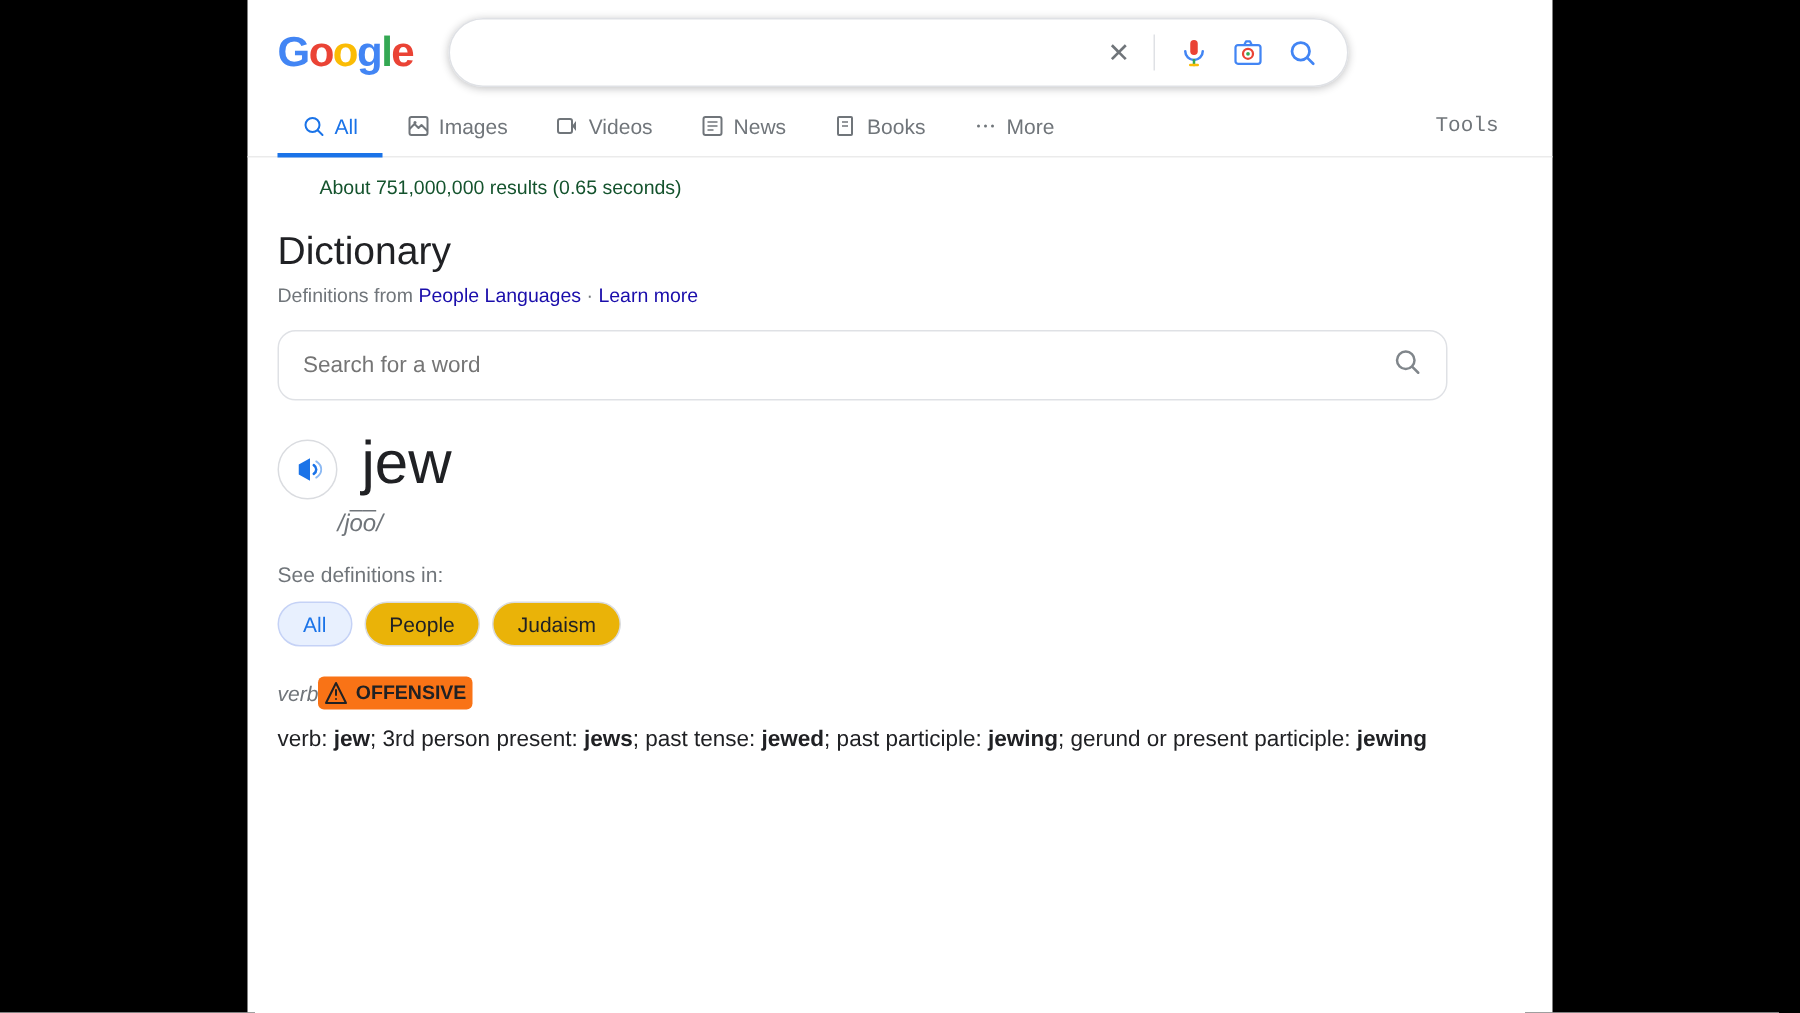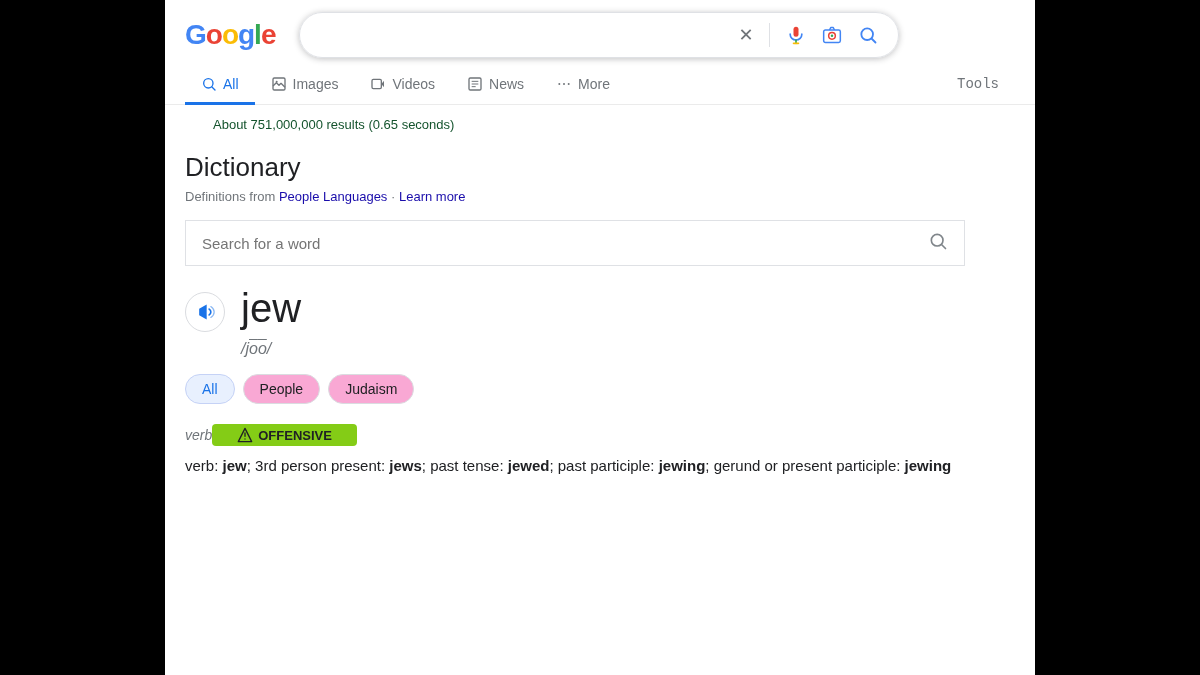--- a/index.html
+++ b/index.html
@@ -143,21 +143,21 @@
     }
     .definitions-source a {
       color: #1a0dab;
       text-decoration: none;
     }
     
     .word-search-box {
       display: flex;
       align-items: center;
       border: 1px solid #dfe1e5;
-      border-radius: 0;
+      border-radius: 12px;
       padding: 10px 16px;
       margin-bottom: 20px;
       max-width: 780px;
     }
     .word-search-input {
       flex: 1;
       border: none;
       outline: none;
       font-size: 15px;
       color: #80868b;
@@ -191,21 +191,21 @@
       height: 20px;
     }
     .word-text {
       font-size: 40px;
       font-weight: 400;
       color: #202124;
     }
     .phonetic {
       font-size: 16px;
       color: #70757a;
-      margin-left: 56px;
+      margin-left: 40px;
       margin-bottom: 16px;
       font-style: italic;
     }
     
     .see-definitions {
       font-size: 14px;
       color: #70757a;
       margin-bottom: 10px;
     }
     .definition-pills {
@@ -213,45 +213,44 @@
       gap: 8px;
       margin-bottom: 20px;
     }
     .pill {
       padding: 6px 16px;
       border-radius: 20px;
       border: 1px solid #dadce0;
       font-size: 14px;
       color: #202124;
       cursor: pointer;
-      background: #f9a8d4;
+      background: #eab308;
     }
     .pill.active {
       background: #e8f0fe;
       border-color: #c5d2f6;
       color: #1a73e8;
     }
     
     .verb-line {
       display: flex;
       align-items: center;
       margin-bottom: 8px;
     }
     .pos-label {
       font-size: 14px;
       color: #70757a;
       font-style: italic;
     }
     .offensive-badge {
       display: flex;
-      align-items: center;
       gap: 5px;
-      background: #84cc16;
+      background: #f97316;
       border-radius: 4px;
-      padding: 3px 25px;
+      padding: 3px 4px;
       font-size: 13px;
       font-weight: 700;
       color: #202124;
     }
     .offensive-icon {
       width: 16px;
       height: 16px;
       display: inline-flex;
       align-items: center;
       justify-content: center;
@@ -360,20 +359,30 @@
             <rect x="3" y="3" width="18" height="18" rx="2" stroke="#70757a" stroke-width="2"></rect>
             <line x1="7" y1="8" x2="17" y2="8" stroke="#70757a" stroke-width="1.5"></line>
             <line x1="7" y1="12" x2="17" y2="12" stroke="#70757a" stroke-width="1.5"></line>
             <line x1="7" y1="16" x2="13" y2="16" stroke="#70757a" stroke-width="1.5"></line>
           </svg>
       </span>
       <span>News</span>
     </a>
     <a class="nav-tab">
       <span class="nav-tab-icon">
+        <svg width="16" height="16" viewBox="0 0 24 24" fill="none">
+            <rect x="4" y="3" width="14" height="18" rx="1" stroke="#70757a" stroke-width="2"></rect>
+            <line x1="8" y1="8" x2="14" y2="8" stroke="#70757a" stroke-width="1.5"></line>
+            <line x1="8" y1="12" x2="14" y2="12" stroke="#70757a" stroke-width="1.5"></line>
+          </svg>
+      </span>
+      <span>Books</span>
+    </a>
+    <a class="nav-tab">
+      <span class="nav-tab-icon">
         <svg width="16" height="16" viewBox="0 0 24 24">
             <circle cx="5" cy="12" r="1.5" fill="#70757a"></circle>
             <circle cx="12" cy="12" r="1.5" fill="#70757a"></circle>
             <circle cx="19" cy="12" r="1.5" fill="#70757a"></circle>
           </svg>
       </span>
       <span>More</span>
     </a>
     <a class="nav-tab tools-tab">
       <span>Tools</span>
@@ -410,20 +419,21 @@
           <path d="M17 8.5c1.5 1 2 2.5 2 3.5s-.5 2.5-2 3.5" stroke="#1a73e8" stroke-width="2" stroke-linecap="round" fill="none"></path>
           <path d="M19 5.5c3 2 4 4.5 4 6.5s-1 4.5-4 6.5" stroke="#1a73e8" stroke-width="1.5" stroke-linecap="round" fill="none" opacity="0.5"></path>
         </svg>
       </button>
       <div class="word-text">jew</div>
     </div>
     <div class="phonetic">
       /j<span style="text-decoration:overline;">o</span><span style="text-decoration:overline;">o</span>/
     </div>
 
+    <div class="see-definitions">See definitions in:</div>
     <div class="definition-pills">
       <button class="pill active">All</button>
       <button class="pill">People</button>
       <button class="pill">Judaism</button>
     </div>
 
     <div class="verb-line">
       <span class="pos-label">verb</span>
       <span class="offensive-badge">
         <span class="offensive-icon">

